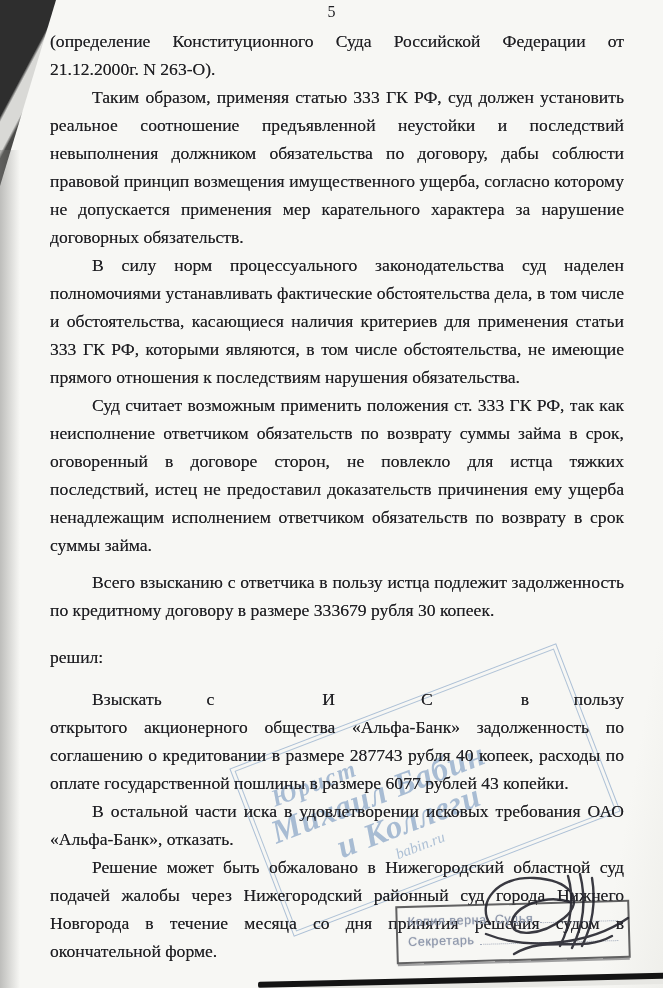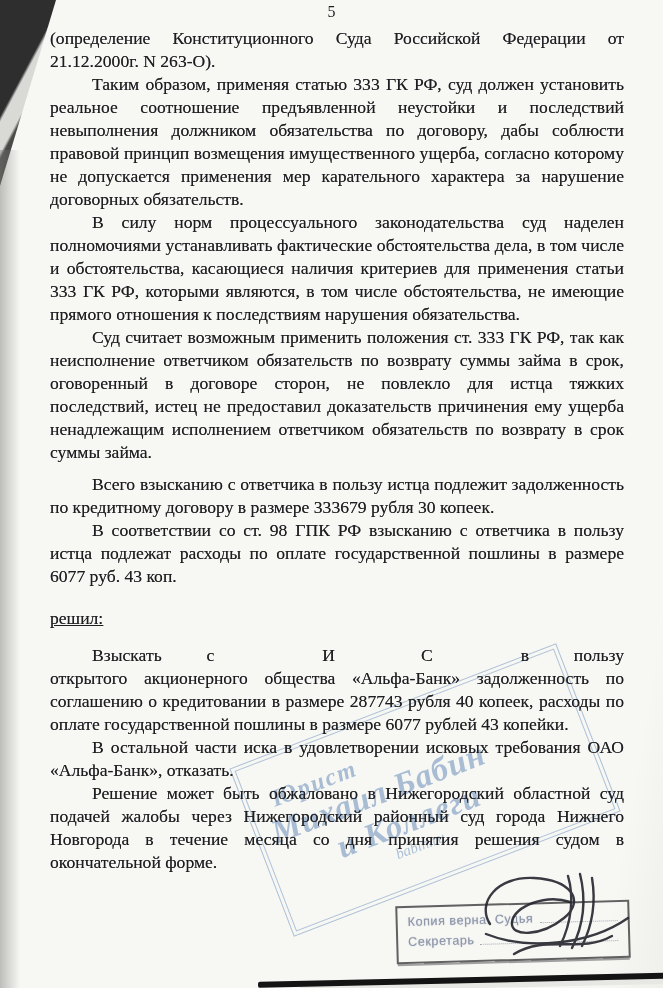--- a/index.html
+++ b/index.html
@@ -22,27 +22,27 @@
   .bottom-edge{
     left:258px;top:977px;width:430px;height:6px;background:#141414;
     transform:rotate(-1.3deg);border-radius:2px;
   }
   .bottom-under{
     left:300px;top:981px;width:363px;height:7px;background:#e7e7e3;transform:rotate(-1.3deg);
   }
   .page-number{position:absolute;top:3px;left:0;width:663px;text-align:center;font-size:16px;}
   .content{position:absolute;left:50px;top:27px;width:574px;z-index:3;}
   .content p{
-    margin:0;font-size:17.6px;line-height:23px;text-align:justify;
+    margin:0;font-size:17.6px;line-height:28px;text-align:justify;
     text-shadow:0 0 .5px rgba(10,10,14,.6);
   }
   .indent{text-indent:42px;}
   .gap-top{margin-top:9px !important;}
   .heading{
-    text-align:left;text-indent:0;margin:19px 0 14px 0 !important;text-decoration:underline;
+    text-align:left;text-indent:0;margin:19px 0 14px 0 !important;
   }
   .rgap{display:inline-block;}
   .g1{width:108px;} .g2{width:86px;} .g3{width:88px;}
   
   .watermark{
     position:absolute;left:250px;top:700px;width:348px;height:178px;
     transform:rotate(-21deg);z-index:1;
     border:1.6px solid rgba(158,181,208,.85);
     display:flex;align-items:center;justify-content:center;
   }
@@ -89,21 +89,20 @@
 </div>
 
 <div class="page-number">5</div>
 
 <div class="content">
   <p>(определение Конституционного Суда Российской Федерации от 21.12.2000г. N 263-О).</p>
   <p class="indent">Таким образом, применяя статью 333 ГК РФ, суд должен установить реальное соотношение предъявленной неустойки и последствий невыполнения должником обязательства по договору, дабы соблюсти правовой принцип возмещения имущественного ущерба, согласно которому не допускается применения мер карательного характера за нарушение договорных обязательств.</p>
   <p class="indent">В силу норм процессуального законодательства суд наделен полномочиями устанавливать фактические обстоятельства дела, в том числе и обстоятельства, касающиеся наличия критериев для применения статьи 333 ГК РФ, которыми являются, в том числе обстоятельства, не имеющие прямого отношения к последствиям нарушения обязательства.</p>
   <p class="indent">Суд считает возможным применить положения ст. 333 ГК РФ, так как неисполнение ответчиком обязательств по возврату суммы займа в срок, оговоренный в договоре сторон, не повлекло для истца тяжких последствий, истец не предоставил доказательств причинения ему ущерба ненадлежащим исполнением ответчиком обязательств по возврату в срок суммы займа.</p>
   <p class="indent gap-top">Всего взысканию с ответчика в пользу истца подлежит задолженность по кредитному договору в размере 333679 рубля 30 копеек.</p>
-  <p class="indent">В соответствии со ст. 98 ГПК РФ взысканию с ответчика в пользу истца подлежат расходы по оплате государственной пошлины в размере 6077 руб. 43 коп.</p>
 
   <p class="heading">решил:</p>
 
 
   <p class="indent"><span>Взыскать с</span><span class="rgap g1"></span><span>И</span><span class="rgap g2"></span><span>С</span><span class="rgap g3"></span><span>в пользу открытого акционерного общества «Альфа-Банк» задолженность по соглашению о кредитовании в размере 287743 рубля 40 копеек, расходы по оплате государственной пошлины в размере 6077 рублей 43 копейки.</span></p>
 
   <p class="indent">В остальной части иска в удовлетворении исковых требования ОАО «Альфа-Банк», отказать.</p>
   <p class="indent">Решение может быть обжаловано в Нижегородский областной суд подачей жалобы через Нижегородский районный суд города Нижнего Новгорода в течение месяца со дня принятия решения судом в окончательной форме.</p>
 
 </div>

